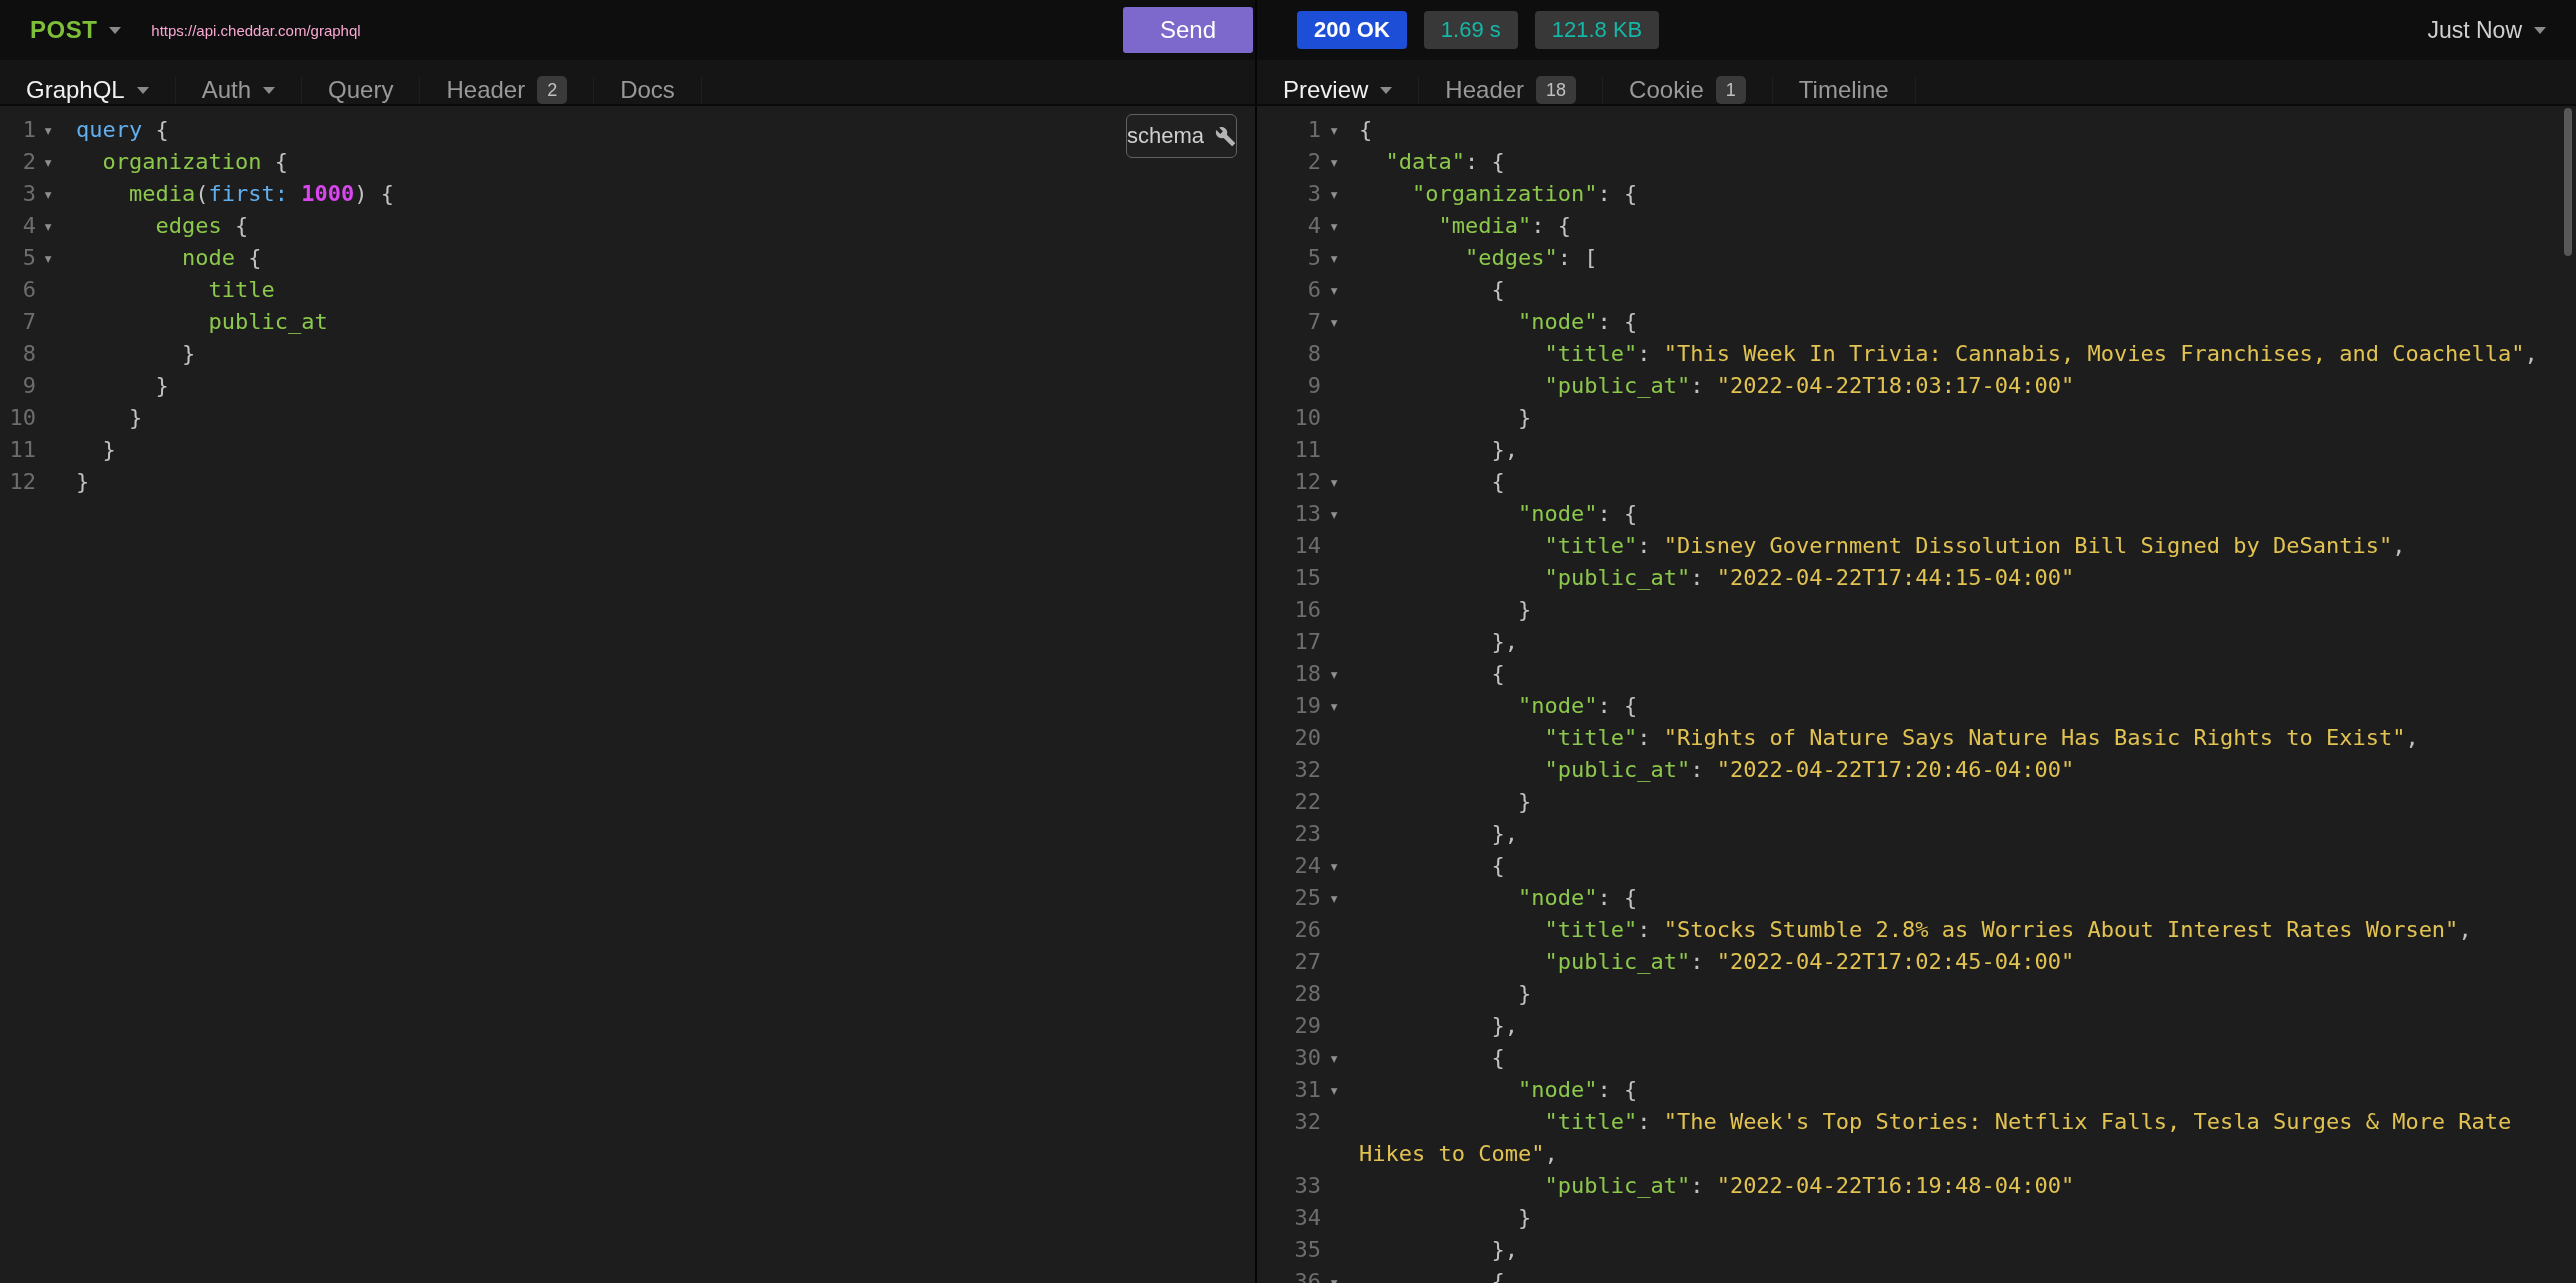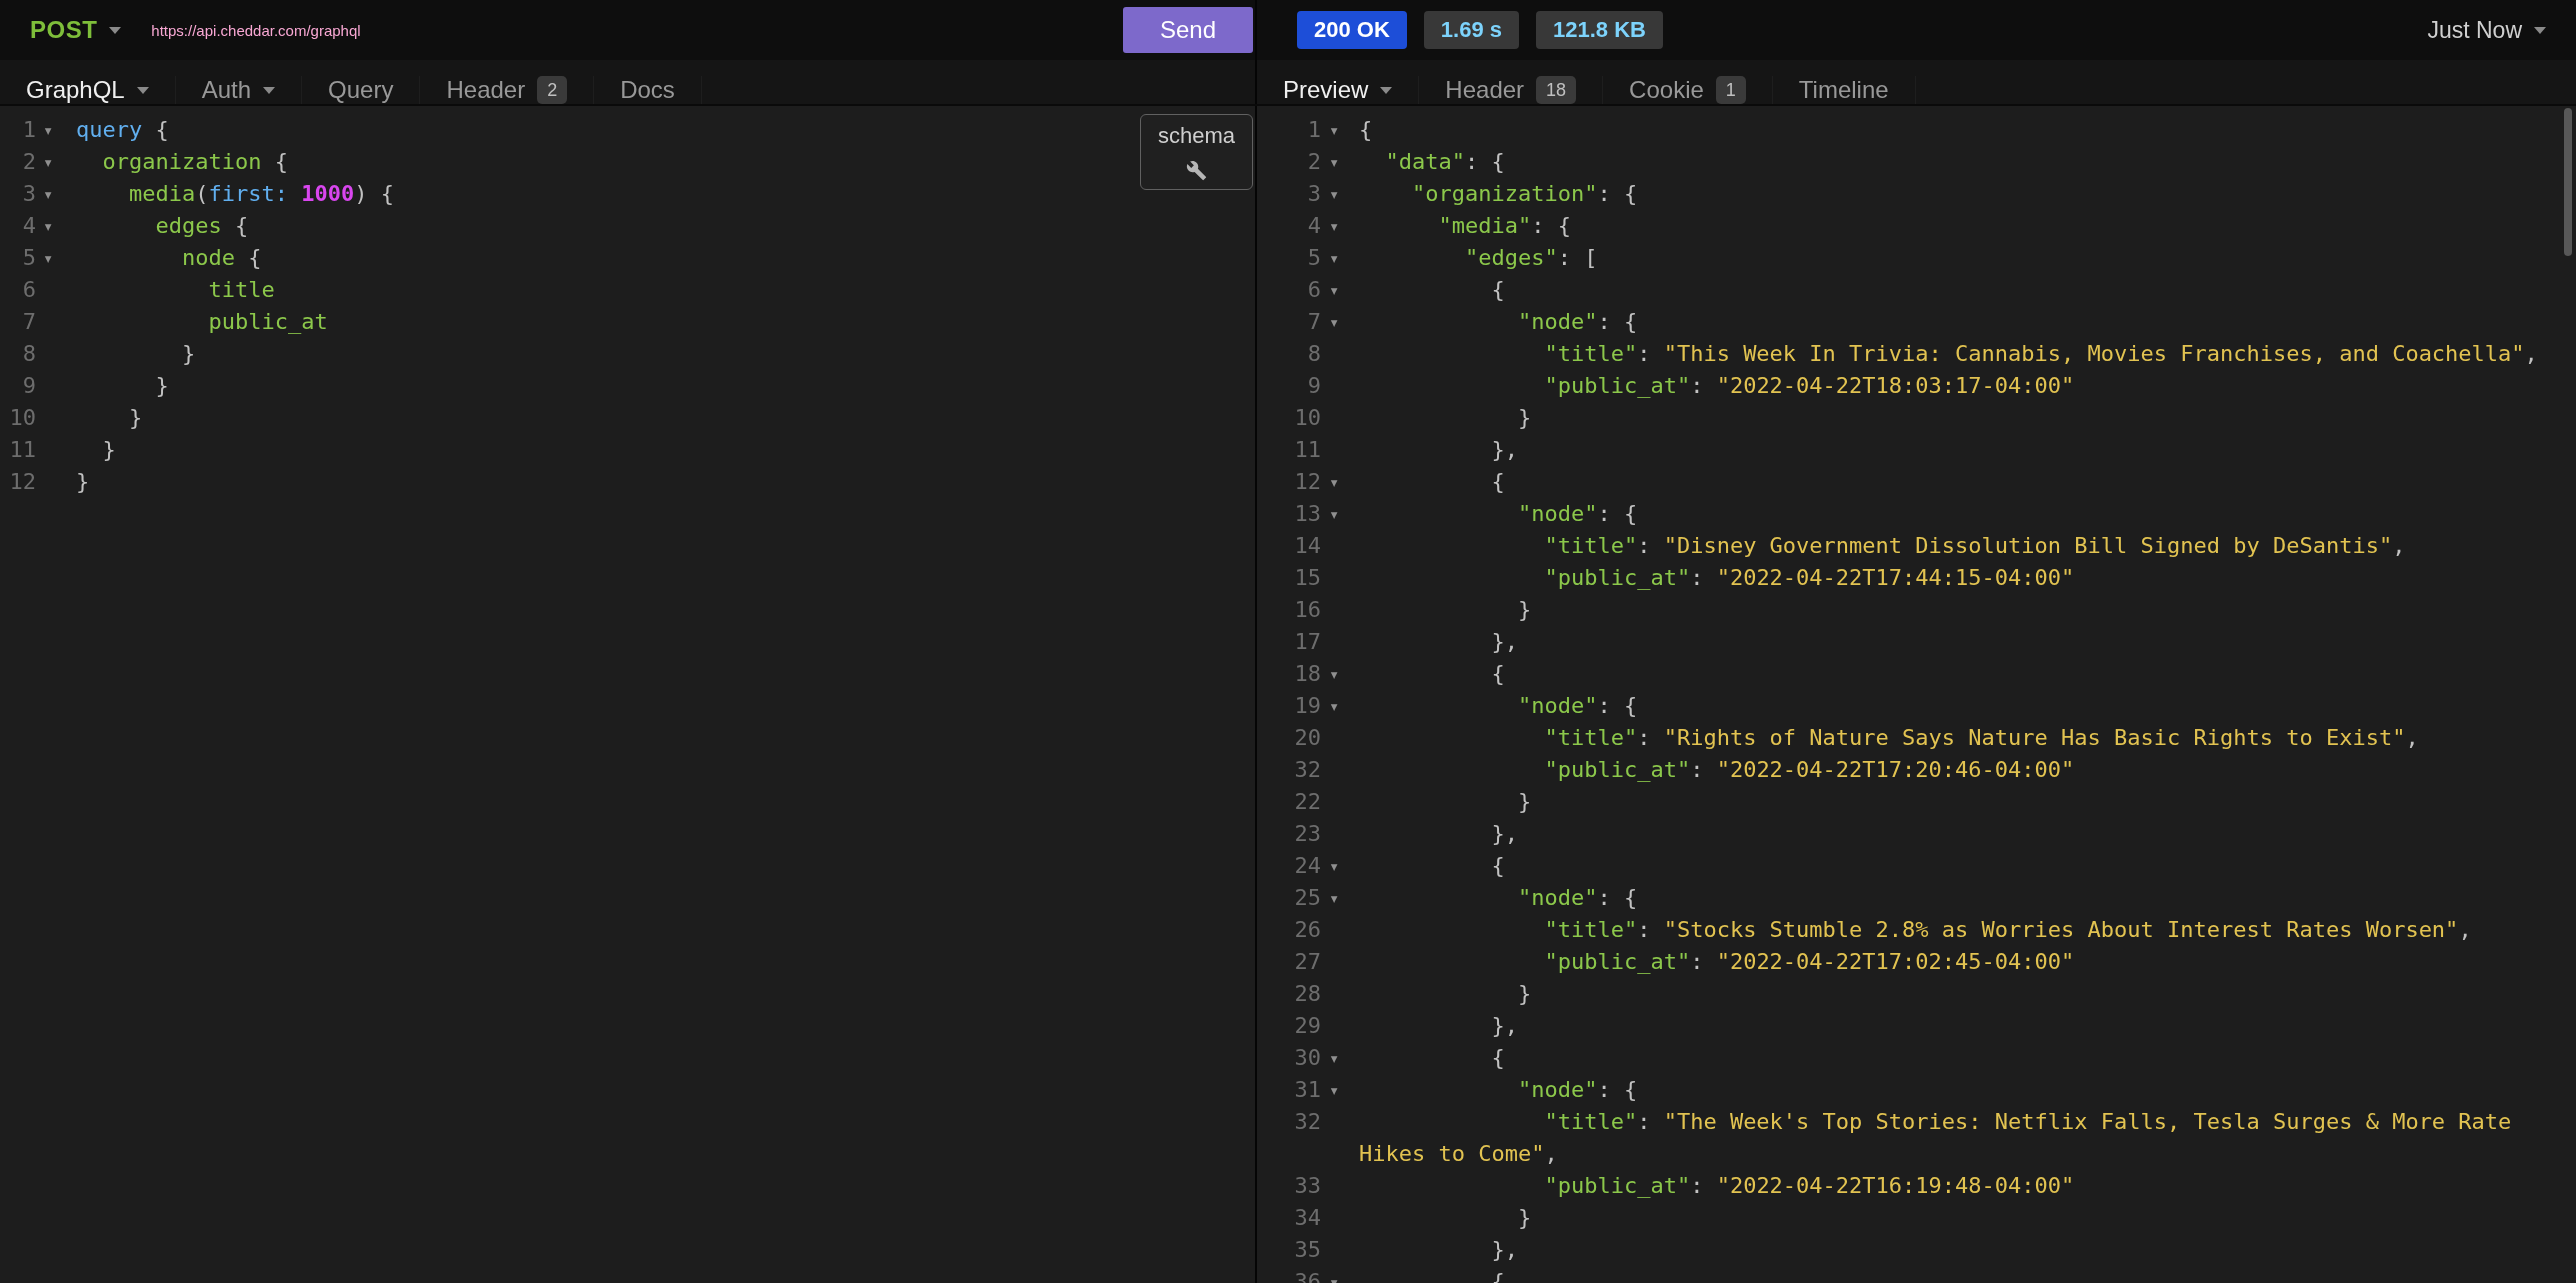--- a/index.html
+++ b/index.html
@@ -18,21 +18,21 @@
   .topbar .pane-l { display:flex; align-items:center; }
   .topbar .pane-r { display:flex; align-items:center; padding:0 30px 0 40px; }
 
   .method { margin-left:30px; color:#7ebe3a; font-size:24px; font-weight:700; letter-spacing:0.5px; display:flex; align-items:center; cursor:pointer; }
   .caret { width:0; height:0; border-left:6px solid transparent; border-right:6px solid transparent; border-top:7px solid #8a8a8a; display:inline-block; margin-left:12px; }
   .url { margin-left:30px; flex:1; color:#f9a8d4; font-size:15px; white-space:nowrap; overflow:hidden; }
   .send-btn { flex:0 0 130px; height:46px; margin-right:2px; background:#7d69cb; color:#ffffff; border:none; border-radius:3px; font-size:24px; font-family:"Liberation Sans",sans-serif; cursor:pointer; }
 
   .badge { height:38px; display:flex; align-items:center; padding:0 17px; border-radius:4px; font-size:22px; margin-right:17px; white-space:nowrap; }
   .badge.status { background:#1d4ed8; color:#ffffff; font-weight:700; }
-  .badge.metric { background:#383838; color:#7dd3fc;font-weight:bold; }
+  .badge.metric { background:#383838; color:#14b8a6; }
   .tb-spacer { flex:1; }
   .history { color:#d0d0d0; font-size:23px; display:flex; align-items:center; cursor:pointer; }
 
   
   .tabrow { height:46px; background:#151515; border-bottom:2px solid #0a0a0a; }
   .tabs { display:flex; height:100%; align-items:flex-end; }
   .tab { display:flex; align-items:center; padding:0 26px; font-size:24px; color:#989898; border-right:1px solid #1e1e1e; cursor:pointer; white-space:nowrap; }
   .tab.active { color:#f0f0f0; }
   .tbadge { margin-left:12px; background:#3a3a3a; color:#c0c0c0; font-size:18px; line-height:1; padding:5px 10px; border-radius:5px; }
 
@@ -55,23 +55,23 @@
   .editor-right .cc { flex:0 0 1199px; max-width:1199px; margin-left:12px; }
 
   .tk-p   { color:#c2c2c2; }
   .tk-k   { color:#61afef; }
   .tk-f   { color:#8cc84b; }
   .tk-a   { color:#61afef; }
   .tk-n   { color:#d946ef;font-weight:bold; }
   .tk-key { color:#8cc84b; }
   .tk-str { color:#e2c351; }
 
-  .schema-btn { position:absolute; top:8px; right:2px; z-index:3; display:flex; align-items:center; gap:11px;
-                padding:8px 17px; background:#202020; border:1px solid #616161; border-radius:6px;
-                color:#cfcfcf; font-size:22px; font-family:"Liberation Sans",sans-serif; cursor:pointer;flex-direction:column; }
+  .schema-btn { position:absolute; top:8px; right:18px; z-index:3; display:flex; align-items:center; gap:11px;
+                padding:8px 0; background:#202020; border:1px solid #616161; border-radius:6px;
+                color:#cfcfcf; font-size:22px; font-family:"Liberation Sans",sans-serif; cursor:pointer; }
   .schema-btn svg { width:21px; height:21px; fill:#b5b5b5; }
 
   .vscroll { position:absolute; top:2px; right:4px; width:8px; height:148px; background:#585858; border-radius:4px; z-index:4; cursor:pointer; }
 </style>
 </head>
 <body>
 
 <div class="app">
 
   <div class="row topbar">

